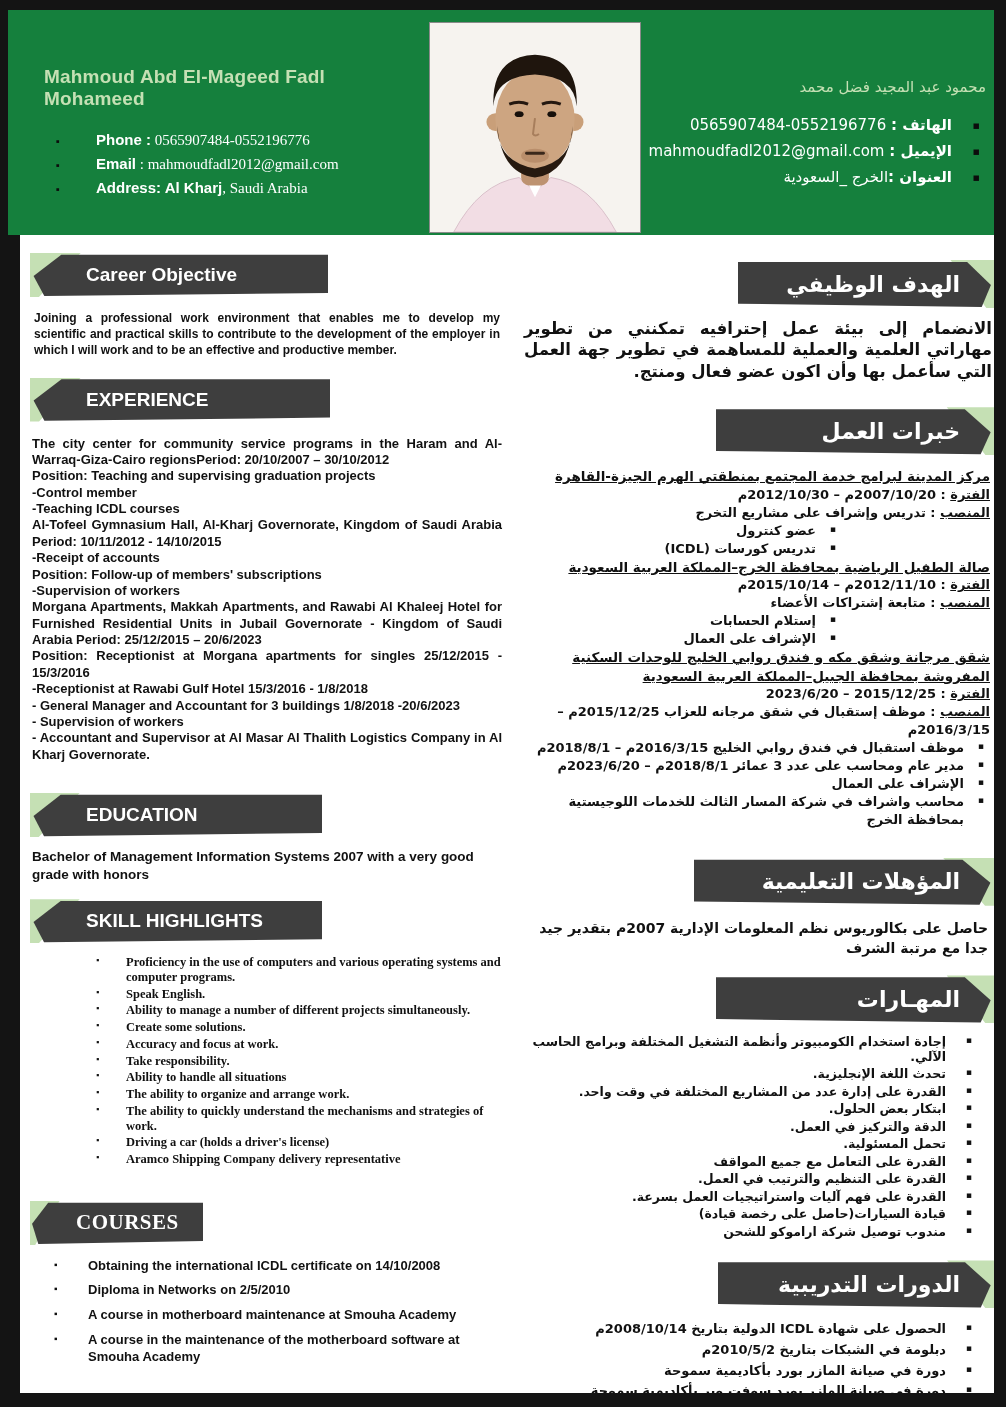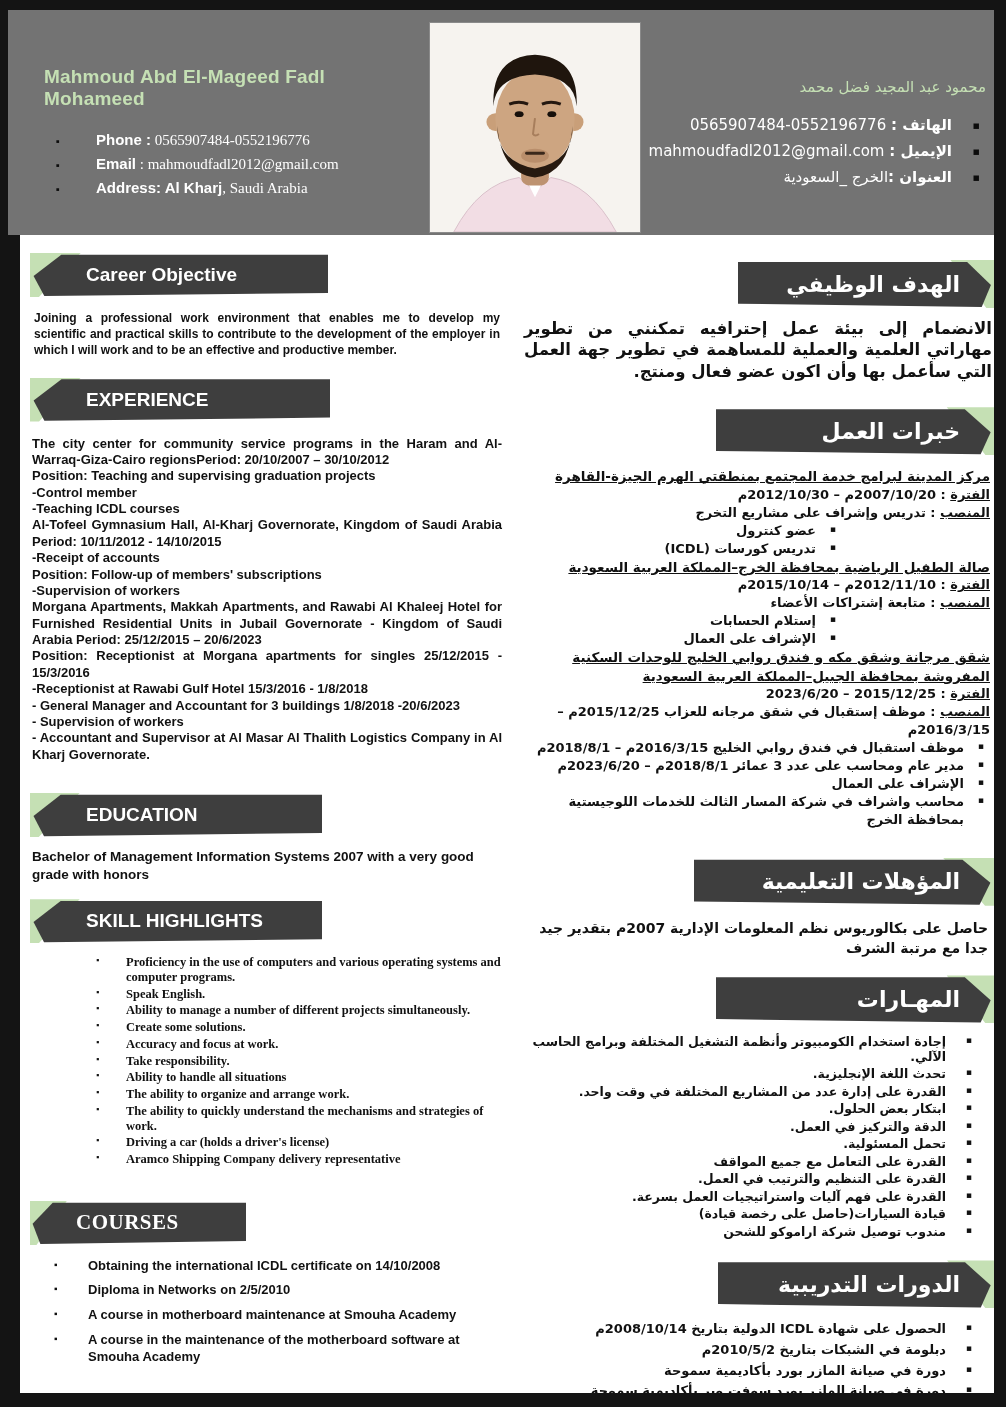--- a/index.html
+++ b/index.html
@@ -8,21 +8,21 @@
     background:#ffffff;font-family:"Liberation Sans",sans-serif;color:#111;
   }
   
   .frame{position:absolute;background:#141414;}
   .frame-top{left:0;top:0;width:1006px;height:10px;z-index:30;}
   .frame-left{left:0;top:0;width:20px;height:1407px;z-index:20;}
   .frame-right{right:0;top:0;width:12px;height:1407px;z-index:30;}
   .frame-bottom{left:0;bottom:0;width:1006px;height:14px;z-index:30;}
 
   
-  .header{position:absolute;left:8px;top:10px;right:0;height:225px;background:#737373;z-index:25;}
+  .header{position:absolute;left:8px;top:10px;right:0;height:225px;background:#15803d;z-index:25;}
   .header-left{position:absolute;left:36px;top:56px;width:385px;}
   .name-en{color:#c5e0b4;font-size:19px;font-weight:bold;margin:0 0 18px 0;letter-spacing:.2px;}
   .hc-list{list-style:none;margin:0;padding:0;}
   .hc-list li{position:relative;padding-left:52px;color:#fff;font-size:15px;line-height:24px;}
   .hc-list .blt{position:absolute;left:12px;top:1px;font-size:11px;color:#0c0c0c;}
   .hc-list b{font-weight:bold;}
   .header-right{position:absolute;right:20px;top:52px;width:345px;direction:rtl;text-align:right;font-family:"DejaVu Sans","Liberation Sans",sans-serif;}
   .name-ar{color:#c5e0b4;font-size:15px;font-weight:normal;margin:16px 0 16px 0;}
   .hc-list-ar{list-style:none;margin:0;padding:0;}
   .hc-list-ar li{position:relative;padding-right:34px;color:#fff;font-size:15px;line-height:26px;}
@@ -229,21 +229,21 @@
 
         <li><span class="blt">▪</span><span>The ability to organize and arrange work.</span></li>
 
         <li><span class="blt">▪</span><span>The ability to quickly understand the mechanisms and strategies of work.</span></li>
 
         <li><span class="blt">▪</span><span>Driving a car (holds a driver's license)</span></li>
 
         <li><span class="blt">▪</span><span>Aramco Shipping Company delivery representative</span></li>
       </ul>
 
-    <div class="flag flag-en serif-title mt-course" style="width:216px;">
+    <div class="flag flag-en serif-title mt-course" style="width:173px;">
       <div class="f-green"></div>
       <div class="f-dark"></div>
       <div class="f-title" style="padding-left:46px;">COURSES</div>
     </div>
     <ul class="list course-list-en">
 
         <li><span class="blt">▪</span><span>Obtaining the international ICDL certificate on 14/10/2008</span></li>
 
         <li><span class="blt">▪</span><span>Diploma in Networks on 2/5/2010</span></li>
 

